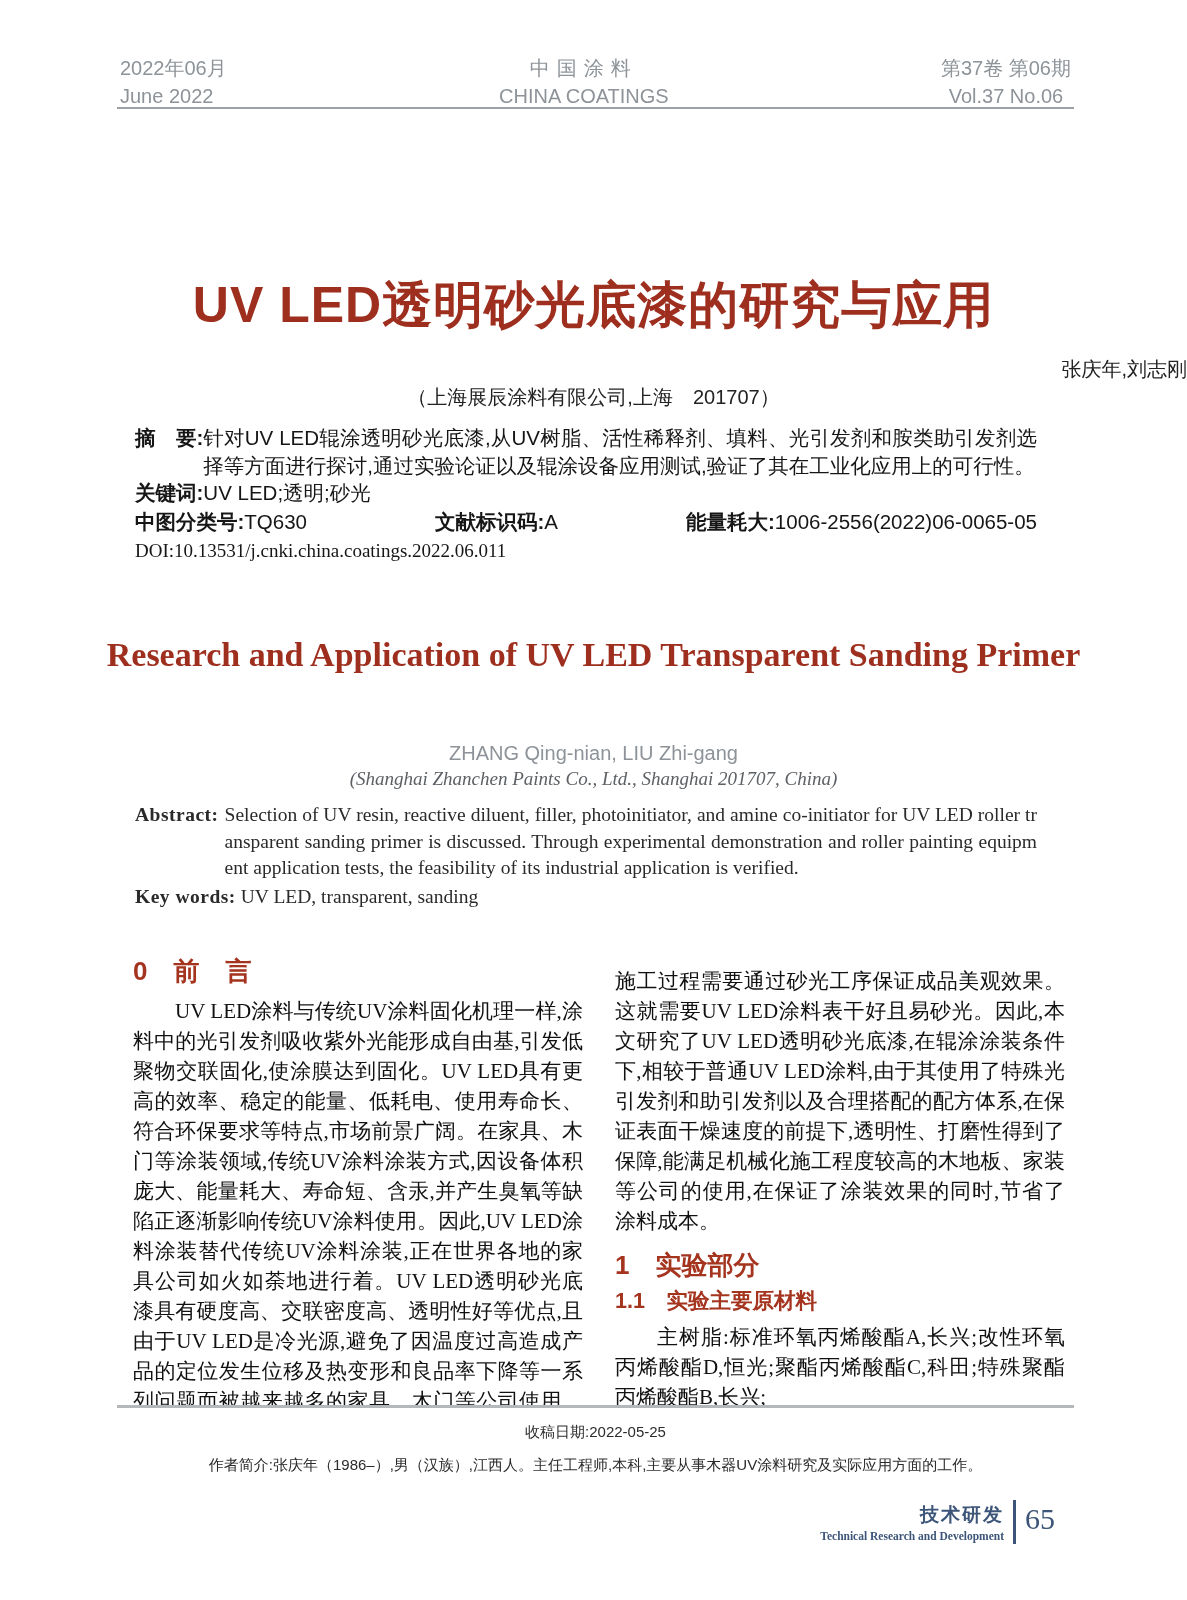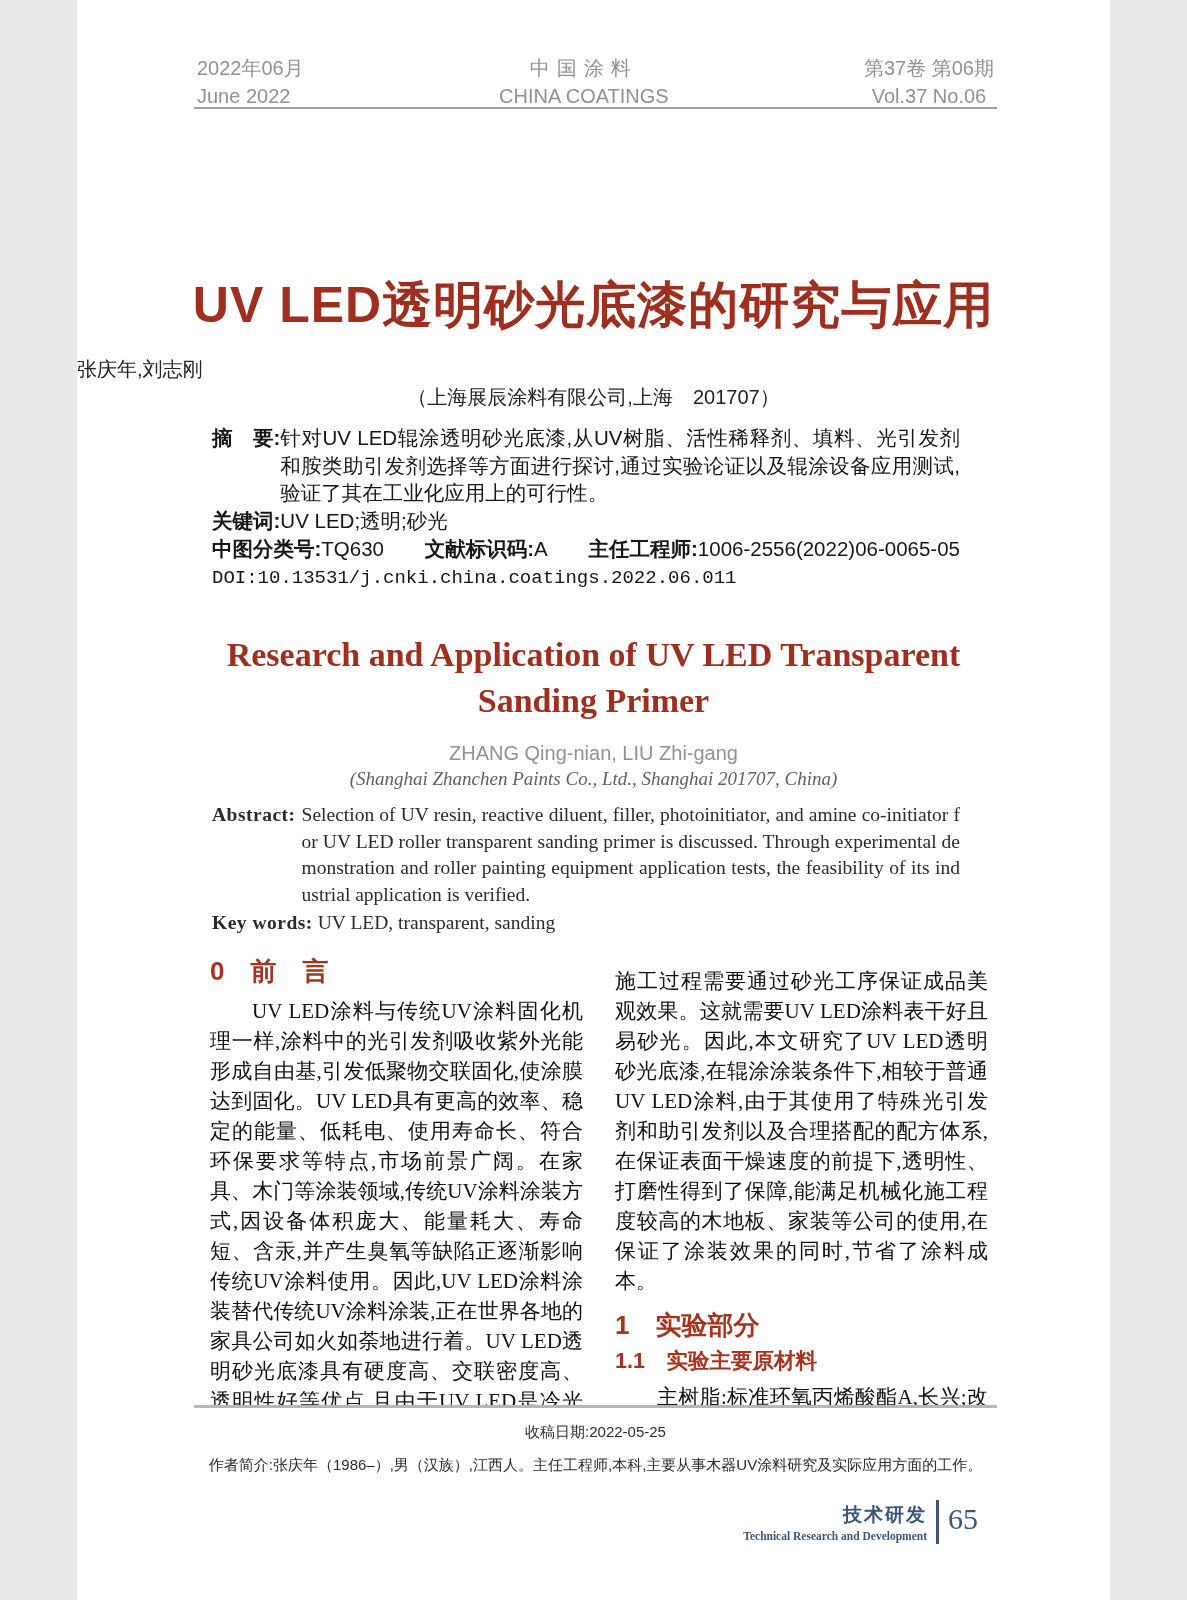--- a/index.html
+++ b/index.html
@@ -1,48 +1,48 @@
 <!DOCTYPE html>
 <html><head>
 <meta charset="utf-8">
 <style>
   html,body{margin:0;padding:0;background:#e8e8e8;}
   .page{
-    position:relative; width:1033px; height:1600px; margin:0 auto;
+    position:relative; width:1187px; height:1600px; margin:0 auto;
     background:#ffffff; overflow:hidden;
     font-family:"Liberation Sans", sans-serif; color:#1c1c1c;
   }
   
   .hdr{position:absolute; top:54px; left:120px; right:116px;
        display:flex; justify-content:space-between; align-items:flex-start;
        color:#8d9398; font-size:20px; line-height:28px;}
   .hdr-center{text-align:center;}
   .hdr-right{text-align:center;}
   .ls{letter-spacing:7px;}
   .hdr-rule{position:absolute; top:107px; left:117px; right:113px;
        border-top:2px solid #9ba1a6;}
   
   .title-zh{position:absolute; top:272px; left:0; right:0; margin:0;
        text-align:center; font-size:50px; font-weight:bold;
        color:#9e2f1f; letter-spacing:1px;}
   .authors-zh{position:absolute; top:356px; left:0; right:0;
-       text-align:left; font-size:20px; color:#222;}
+       text-align:right; font-size:20px; color:#222;}
   .affil-zh{position:absolute; top:384px; left:0; right:0;
        text-align:center; font-size:20px; color:#222;}
   
   .zh-meta{position:absolute; top:424px; left:135px; right:150px;
        font-size:20.5px; line-height:27.5px; color:#161616;}
   .hang{display:flex;}
   .hang .lbl{font-weight:bold; white-space:nowrap;}
   .hang .txt{flex:1; text-align:justify; text-justify:inter-ideograph; word-break:break-all;}
   .kw{margin-top:0;}
   .kw .lbl{font-weight:bold;}
   .meta-row{display:flex; justify-content:space-between; margin-top:1px;}
   .meta-row .lbl{font-weight:bold;}
-  .doi{margin-top:2px; font-family:Liberation Mono, monospace; font-size:19px;}
+  .doi{margin-top:2px; font-family:Liberation Serif, serif; font-size:19px;}
   
   .title-en{position:absolute; top:632px; left:0; right:0; margin:0; padding:0 106px;
        text-align:center; font-family:"Liberation Serif", serif;
        font-size:34px; line-height:46px; font-weight:bold; color:#9e2f1f;}
   .authors-en{position:absolute; top:742px; left:0; right:0;
        text-align:center; font-size:20px; color:#8d9398;}
   .affil-en{position:absolute; top:768px; left:0; right:0;
        text-align:center; font-family:"Liberation Serif", serif;
        font-style:italic; font-size:19px; color:#5d6165;}
   
@@ -108,21 +108,21 @@
     <div class="hang">
       <span class="lbl">摘　要:</span>
       <span class="txt">针对UV LED辊涂透明砂光底漆,从UV树脂、活性稀释剂、填料、光引发剂和胺类助引发剂选择等方面进行探讨,通过实验论证以及辊涂设备应用测试,验证了其在工业化应用上的可行性。</span>
     </div>
     <div class="kw">
       <span class="lbl">关键词:</span><span>UV LED;透明;砂光</span>
     </div>
     <div class="meta-row">
       <span><span class="lbl">中图分类号:</span><span>TQ630</span></span>
       <span><span class="lbl">文献标识码:</span><span>A</span></span>
-      <span><span class="lbl">主任工程师:</span><span>1006-2556(2022)06-0065-05</span></span>
+      <span><span class="lbl">能量耗大:</span><span>1006-2556(2022)06-0065-05</span></span>
     </div>
     <div class="doi">DOI:10.13531/j.cnki.china.coatings.2022.06.011</div>
   </div>
 
   <h2 class="title-en">Research and Application of UV LED Transparent Sanding Primer</h2>
   <div class="authors-en">ZHANG Qing-nian, LIU Zhi-gang</div>
   <div class="affil-en">(Shanghai Zhanchen Paints Co., Ltd., Shanghai 201707, China)</div>
 
   <div class="en-abs">
     <div class="hang">

